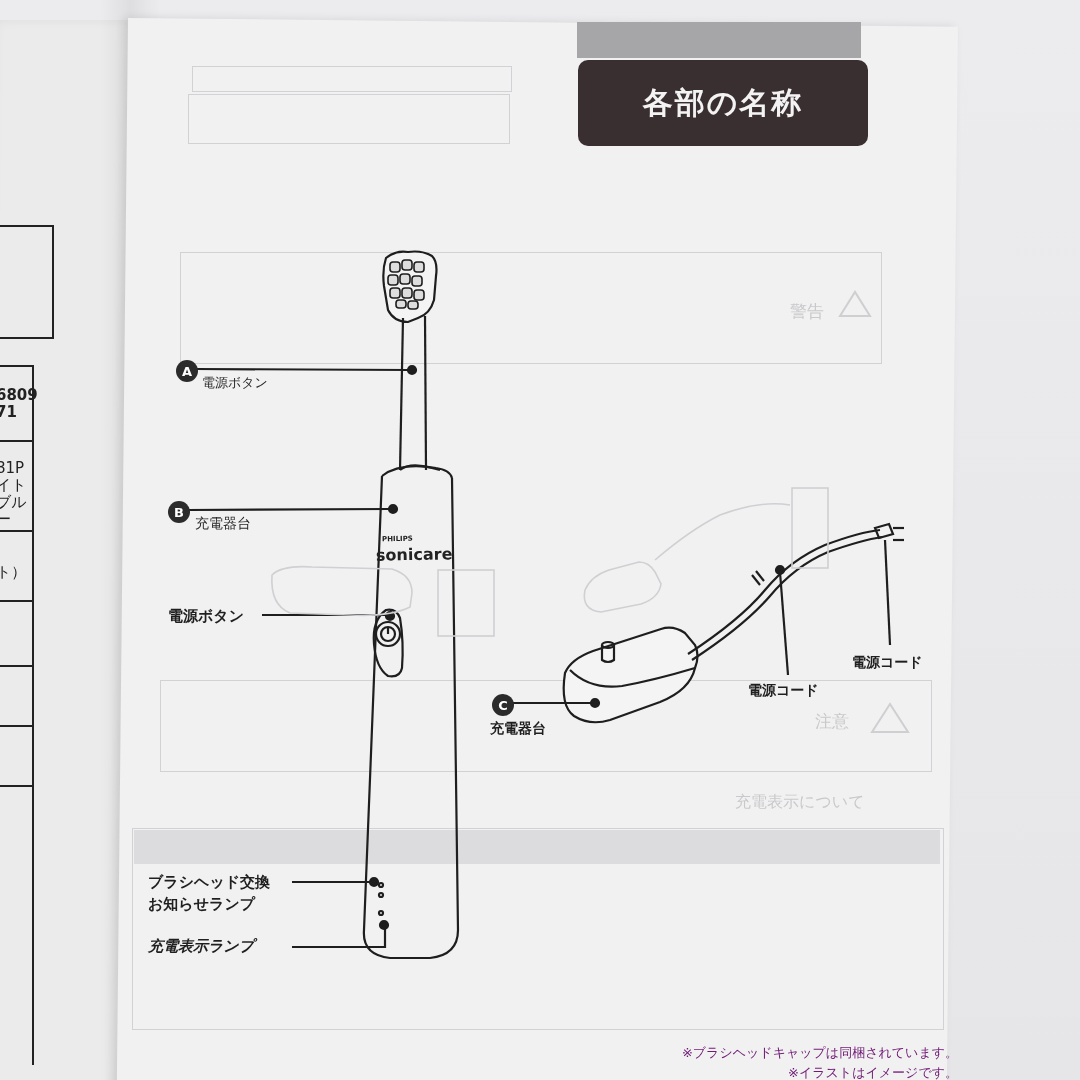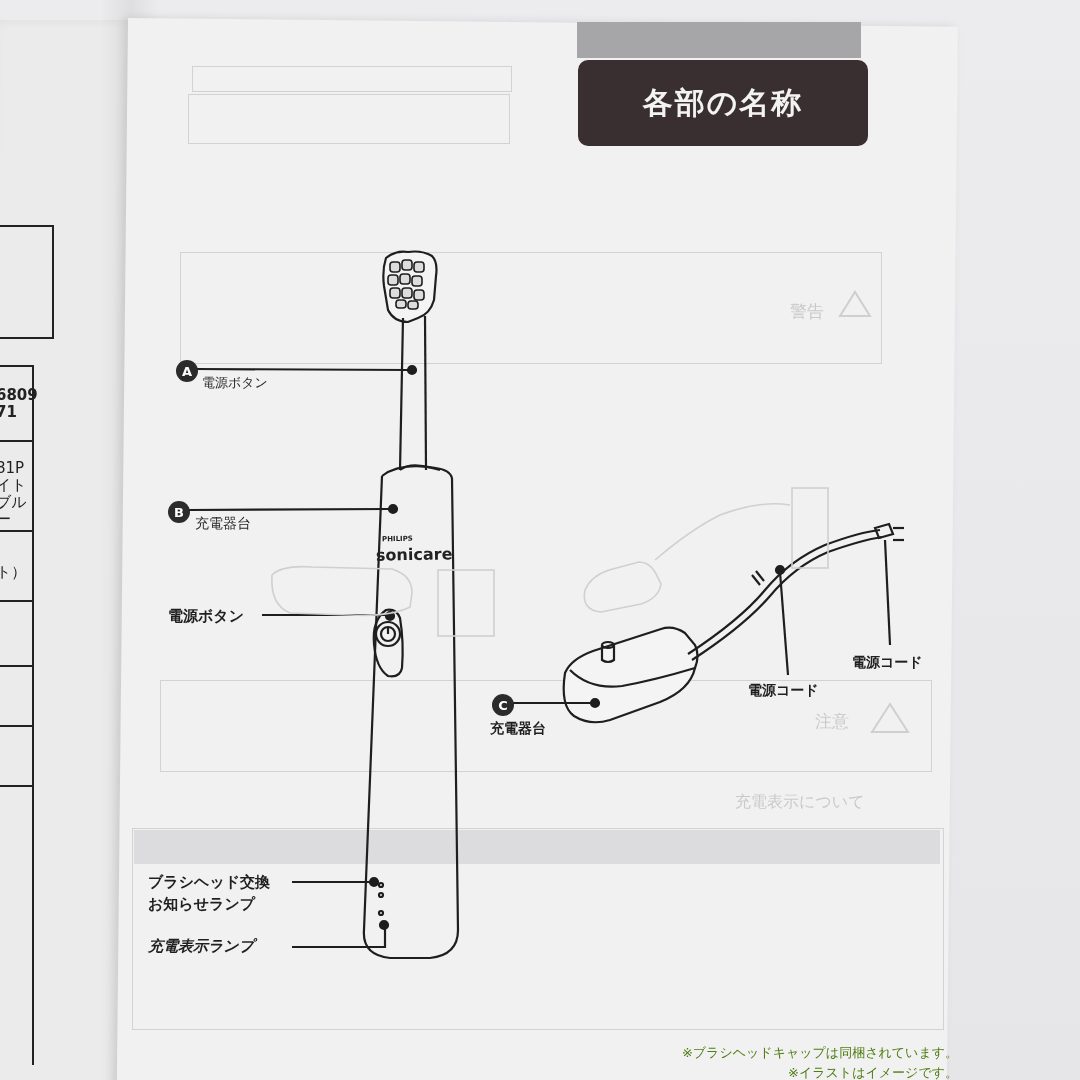--- a/index.html
+++ b/index.html
@@ -14,21 +14,21 @@
   
   .page{position:absolute;left:128px;top:18px;width:830px;height:1080px;background:#f1f1f2;transform:rotate(0.6deg);transform-origin:top left;box-shadow:-4px 0 10px rgba(0,0,0,0.10);}
   .gray-bar{position:absolute;left:577px;top:22px;width:284px;height:36px;background:#a6a6a8;}
   .title-box{position:absolute;left:578px;top:60px;width:290px;height:86px;background:#3a2f30;border-radius:10px;display:flex;align-items:center;justify-content:center;}
   .title-text{color:#f3f3f3;font-size:30px;letter-spacing:2px;font-weight:bold;}
   .ghost{position:absolute;color:#c9c9cc;font-size:14px;white-space:nowrap;}
   .ghost-box{position:absolute;border:1.5px solid #d2d2d5;}
   .label{position:absolute;color:#2a2a2a;font-size:15px;white-space:nowrap;}
   .label-bold{position:absolute;color:#1f1f1f;font-size:15px;font-weight:bold;white-space:nowrap;line-height:20px;}
   .badge{position:absolute;width:22px;height:22px;border-radius:50%;background:#2b2b2b;color:#fff;font-size:13px;font-weight:bold;display:flex;align-items:center;justify-content:center;}
-  .note{position:absolute;right:0;color:#4d7c0f;font-size:13px;white-space:nowrap;}
+  .note{position:absolute;right:0;color:#701a75;font-size:13px;white-space:nowrap;}
   svg{position:absolute;left:0;top:0;}
 </style>
 </head>
 <body>
 
 <div class="bg-fabric"></div>
 
 <div class="left-page"></div>
 <div class="left-shadow"></div>
 <div class="left-box"></div>

